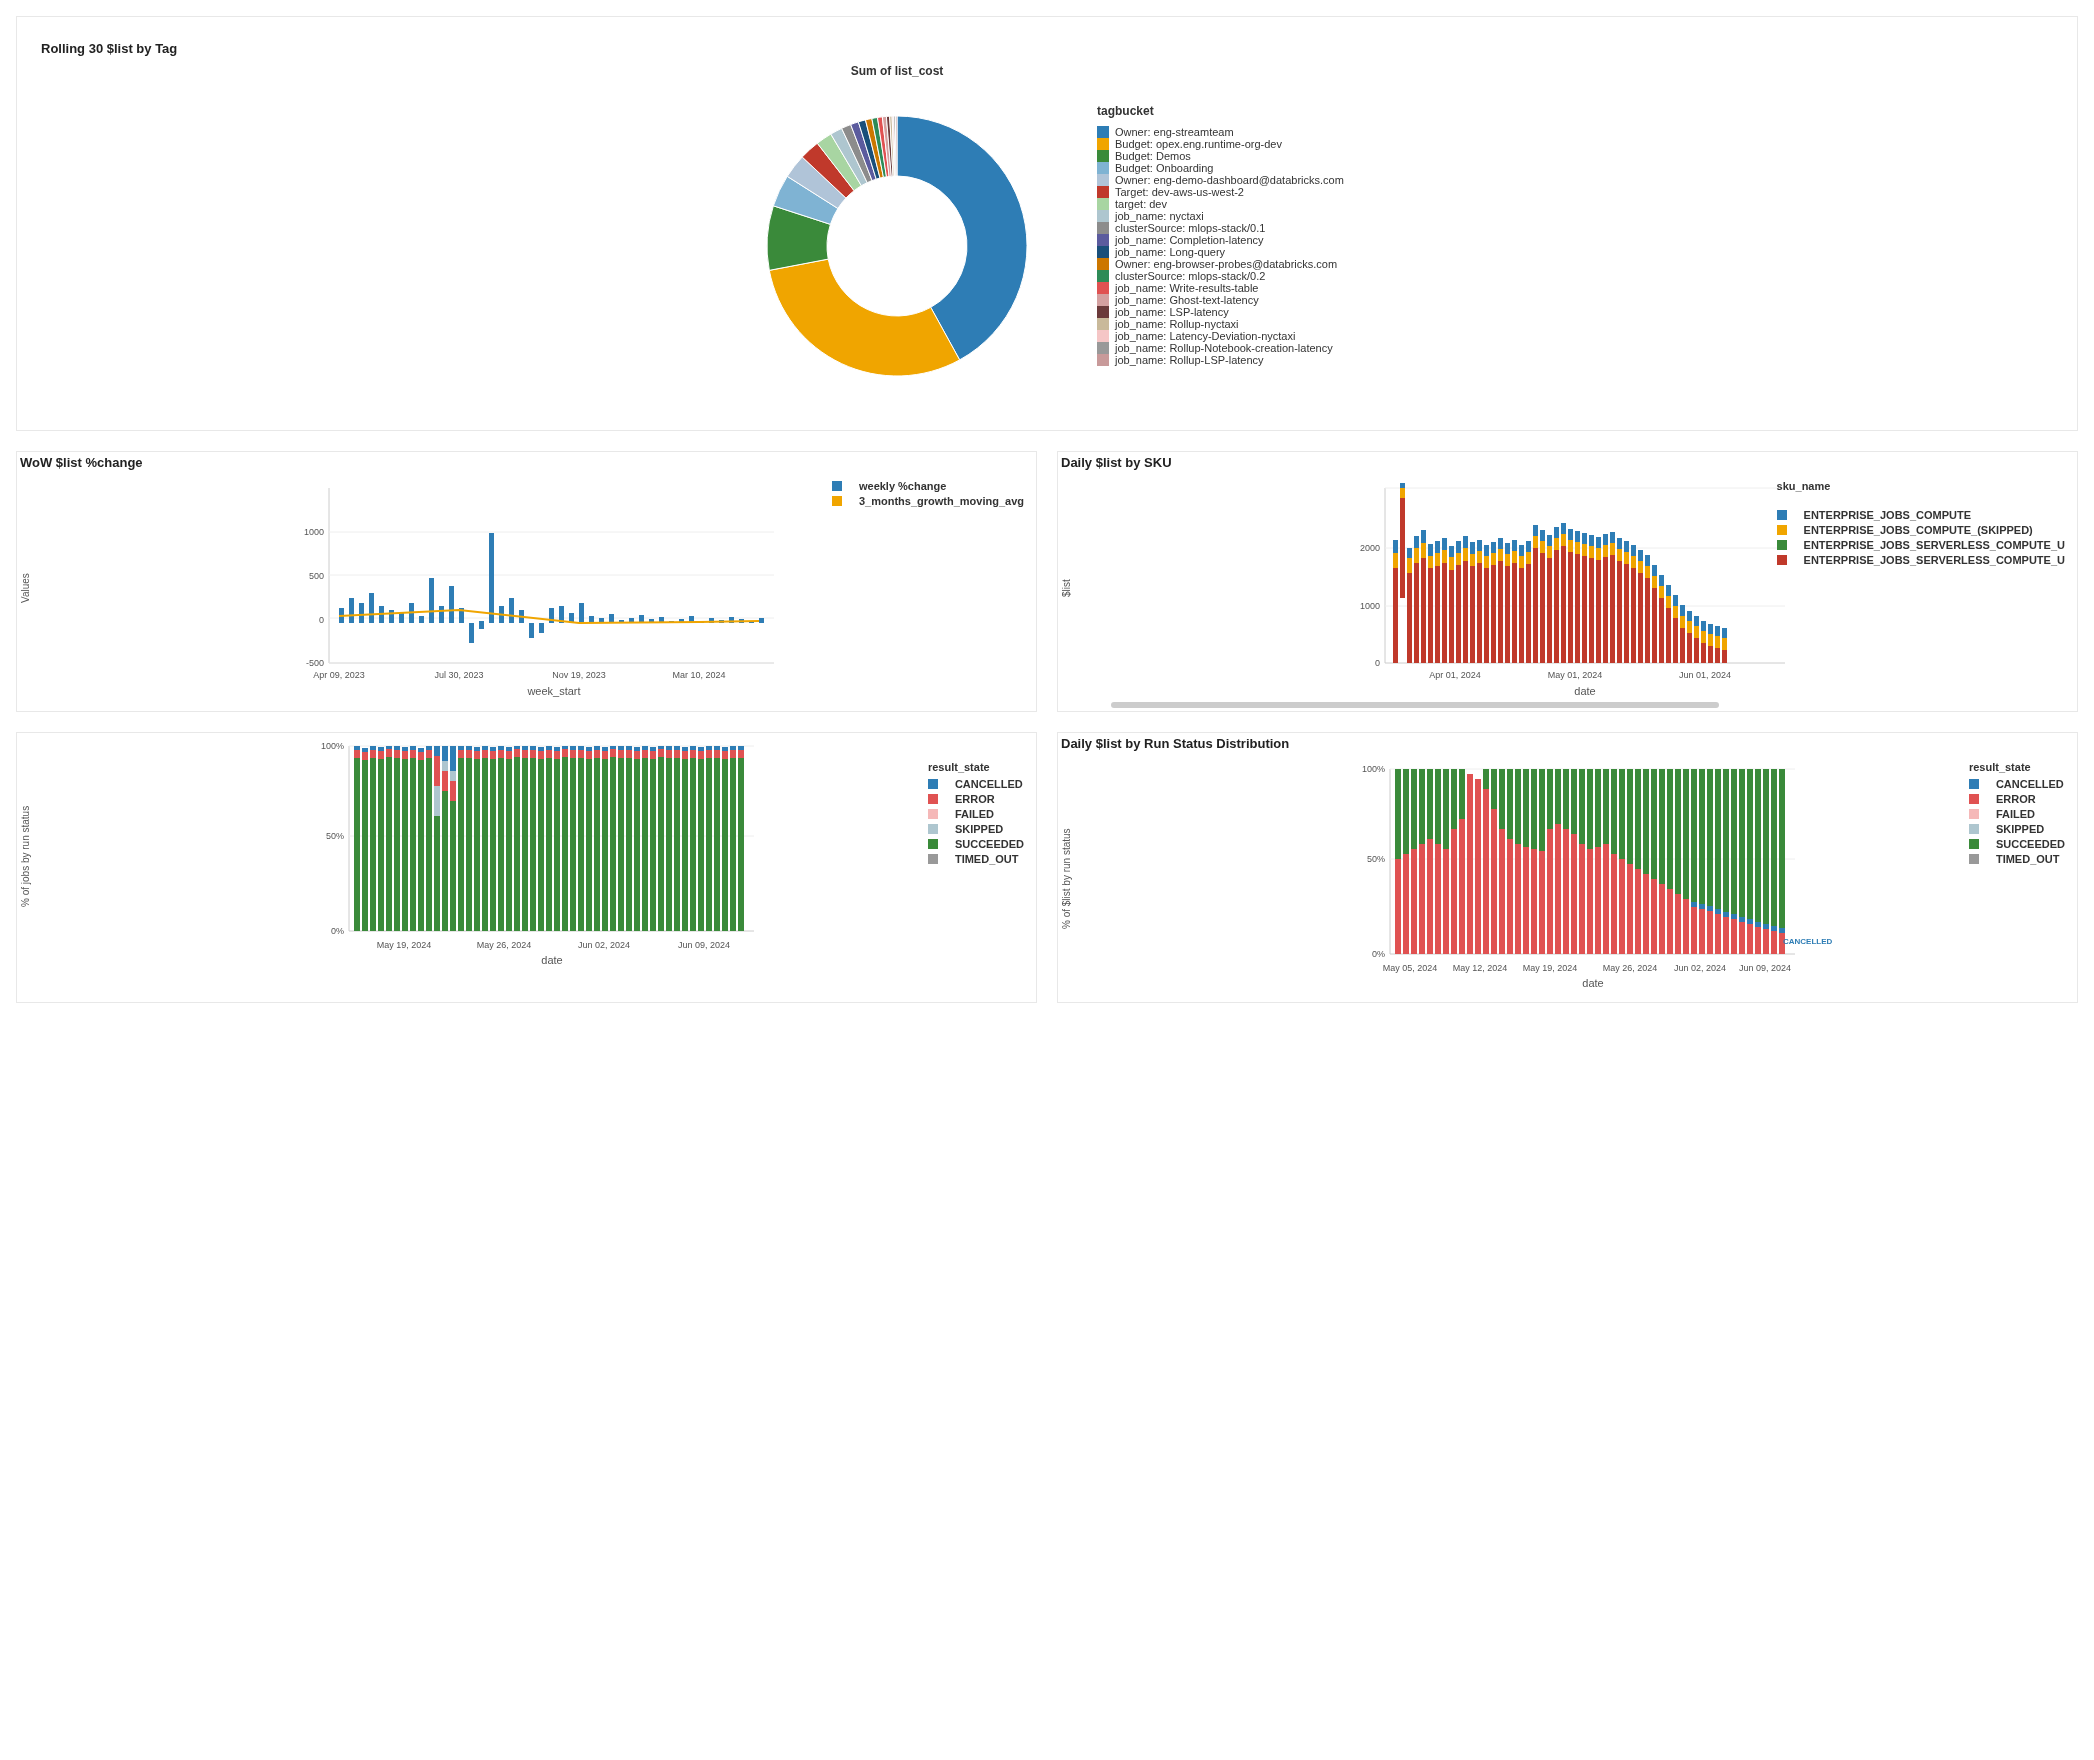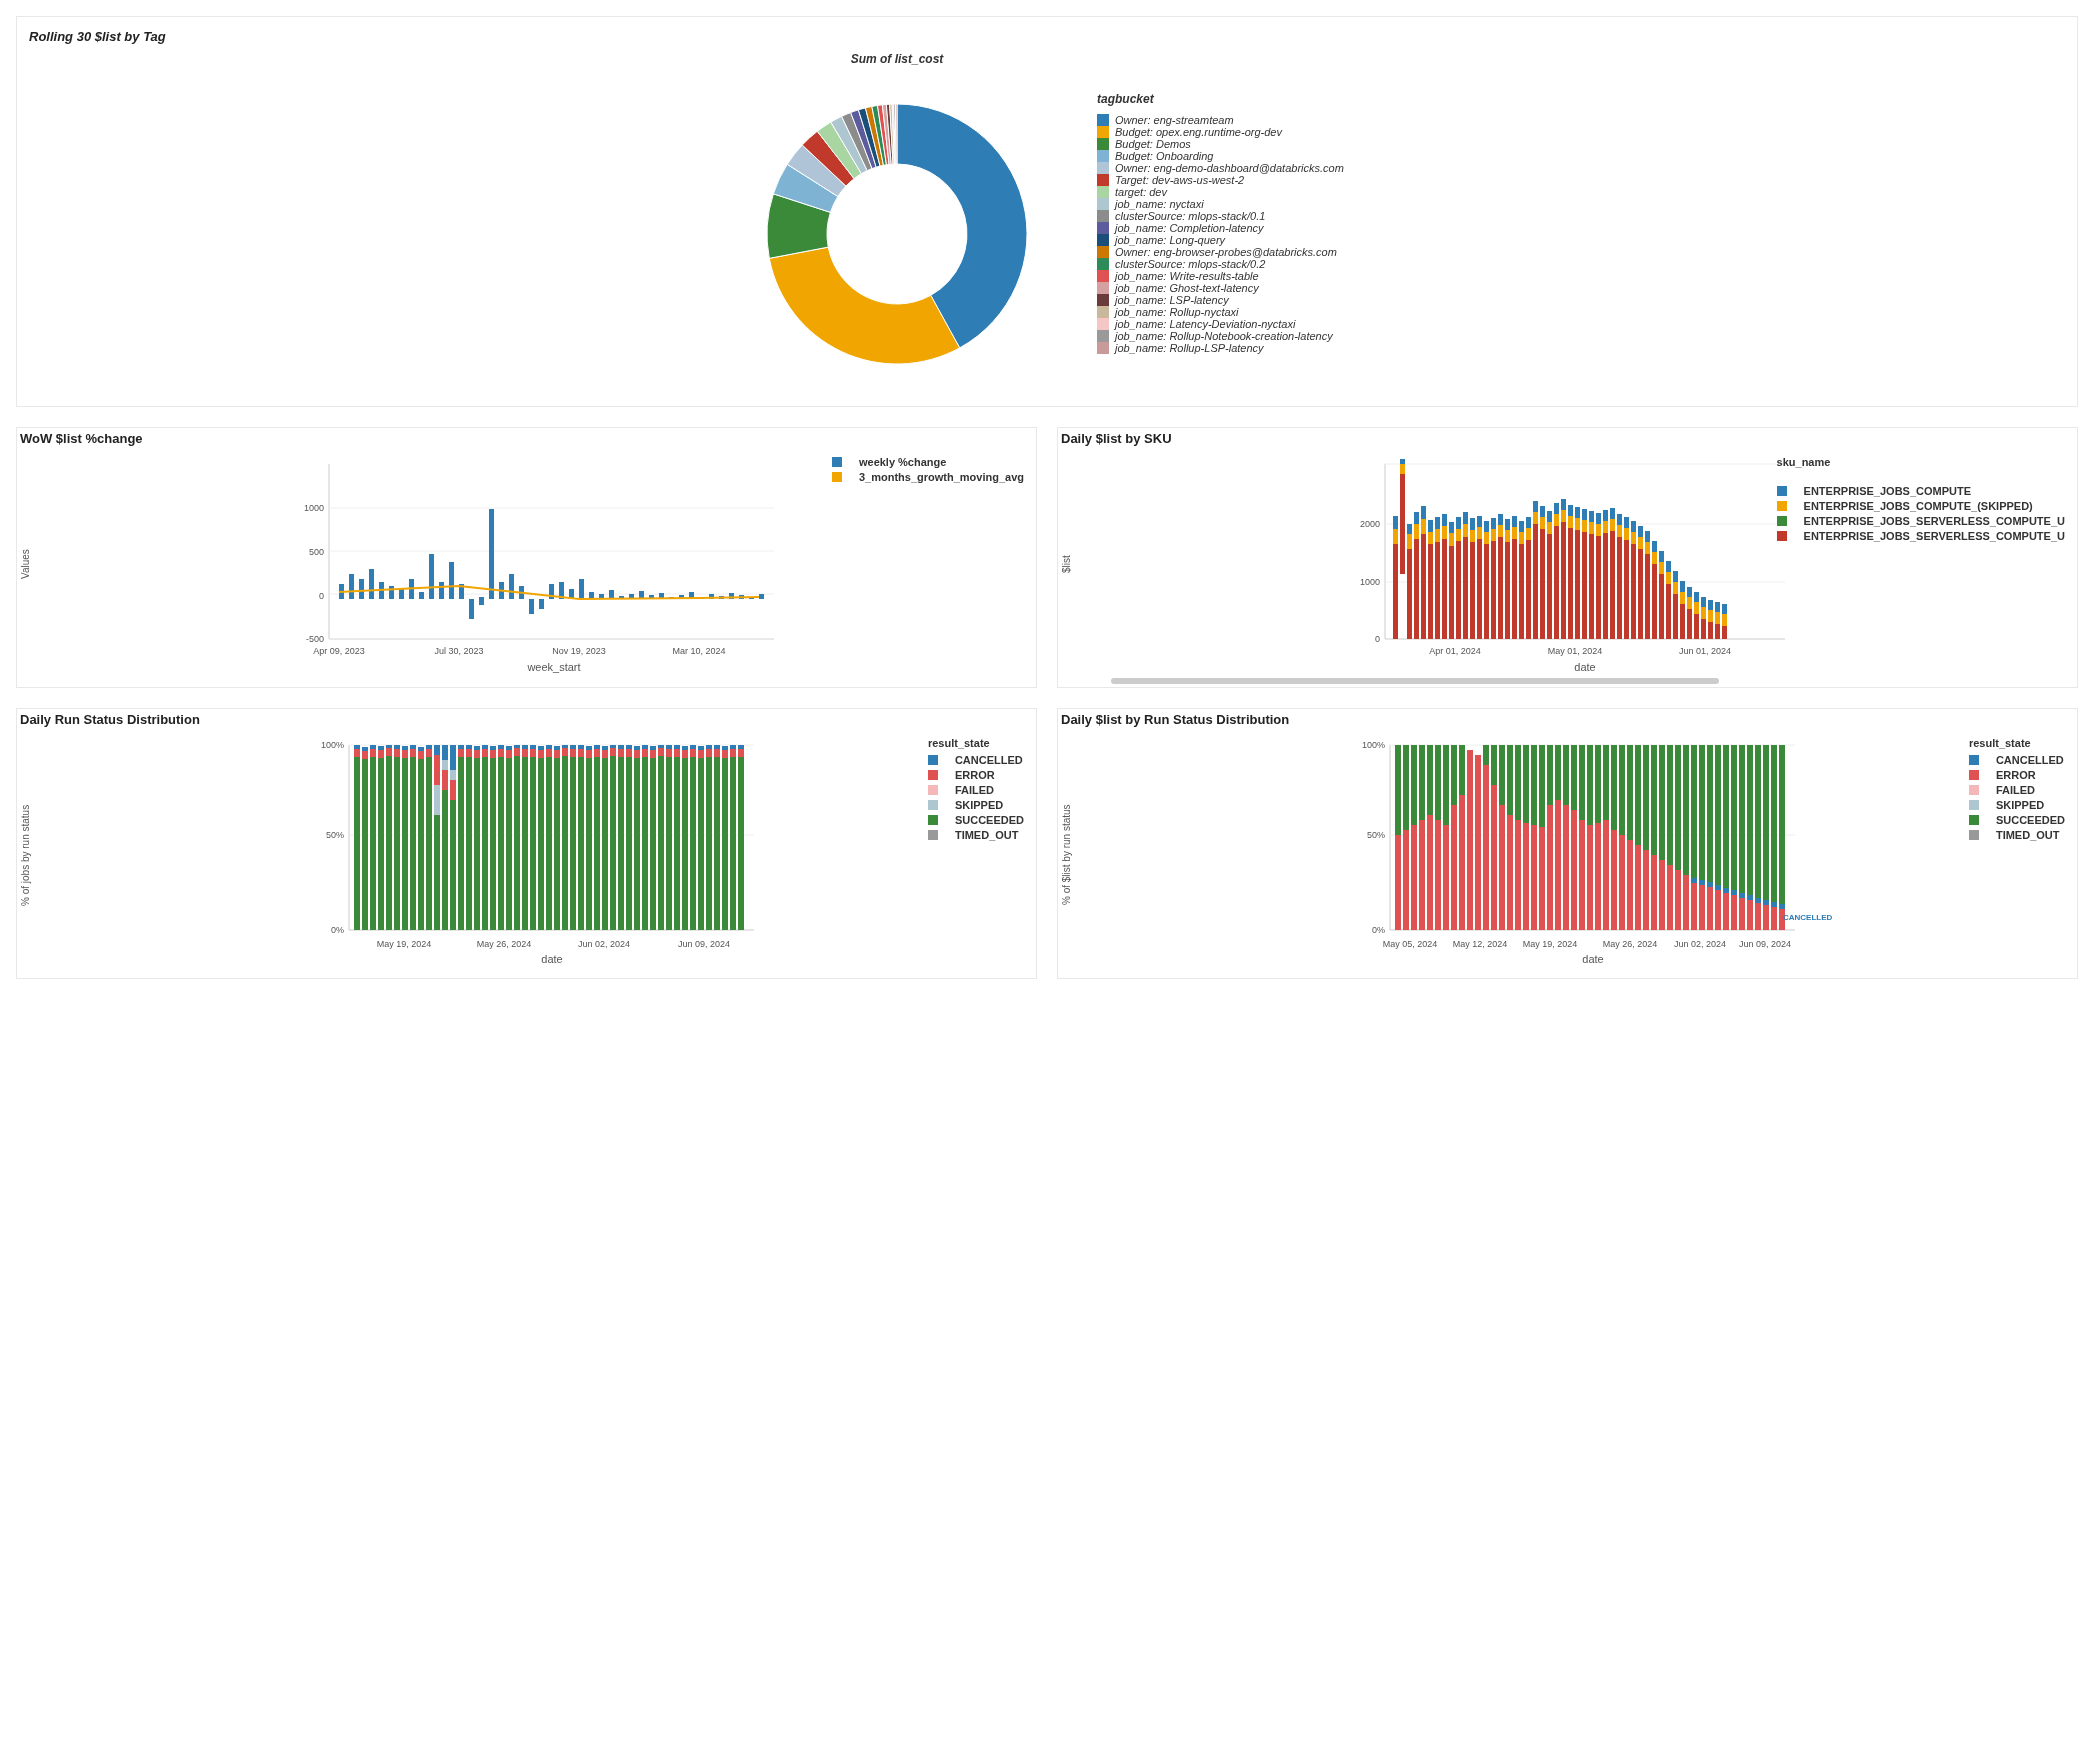--- a/index.html
+++ b/index.html
@@ -17,23 +17,22 @@
     }
     .section-title {
       font-size: 13px;
       font-weight: bold;
       margin-bottom: 8px;
       color: #222;
     }
     .donut-section {
       width: 100%;
       border: 1px solid #e8e8e8;
-      padding: 12px;
+      padding: 24px;
       position: relative;
-      font-style: italic;
     }
     .donut-container {
       display: flex;
       align-items: center;
       justify-content: center;
       gap: 40px;
     }
     .donut-chart-area {
       display: flex;
       flex-direction: column;
@@ -576,21 +575,20 @@
         </svg>
       </div>
 
       <div style="height:6px;background:#ccc;border-radius:3px;width:60%;margin:4px auto 0;margin-left:50px;"></div>
     </div>
   </div>
 
   <div class="bottom-row">
 
     <div class="chart-panel">
-      <div class="section-title">Daily Run Status Distribution</div>
       <div style="position:absolute;top:28px;right:12px;display:flex;flex-direction:column;gap:3px;">
         <div style="font-size:11px;font-weight:bold;margin-bottom:2px;">result_state</div>
         <div class="bar-chart-legend-item">
           <div class="legend-sq" style="background:#2e7db5;"></div>
           <span>CANCELLED</span>
         </div>
         <div class="bar-chart-legend-item">
           <div class="legend-sq" style="background:#e05252;"></div>
           <span>ERROR</span>
         </div>

